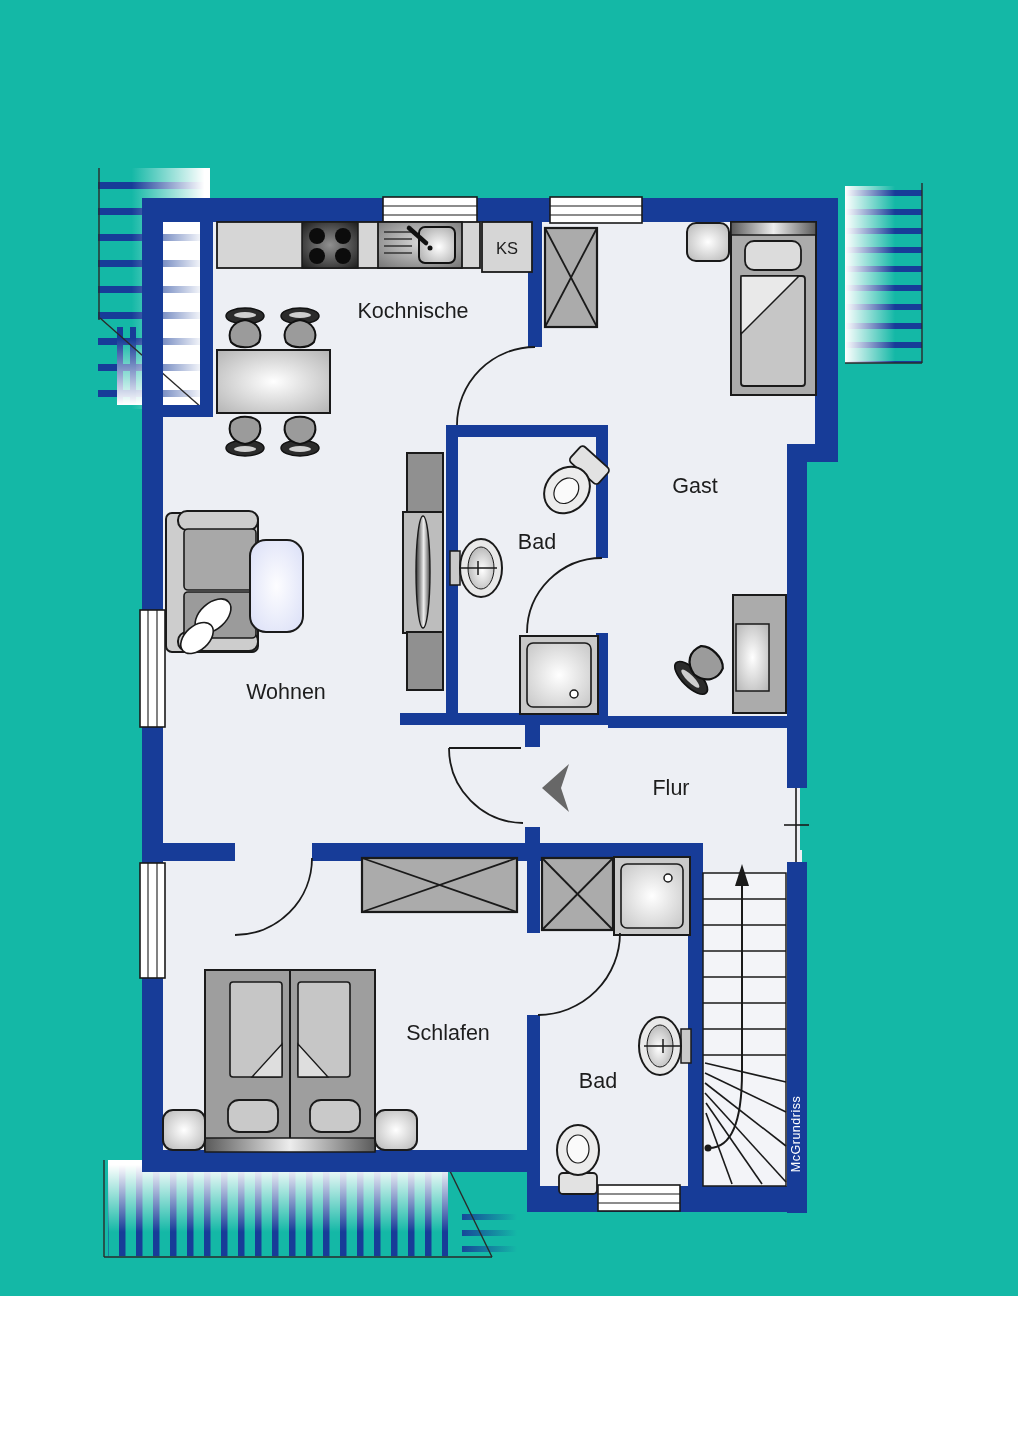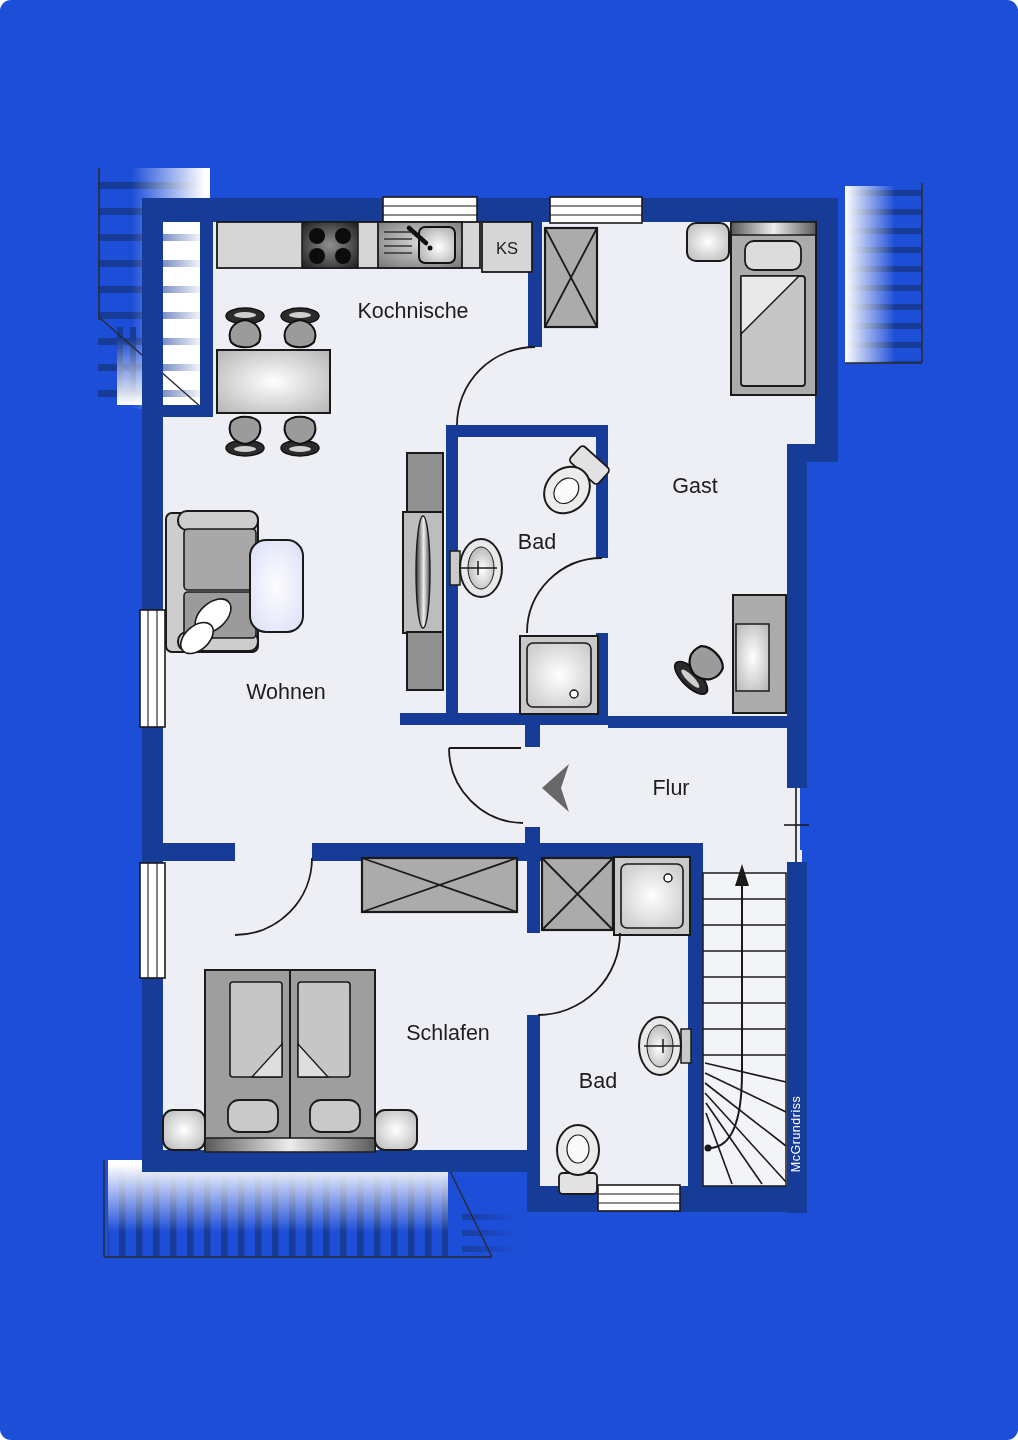--- a/index.html
+++ b/index.html
@@ -1,17 +1,17 @@
 <!DOCTYPE html>
 <html style="--wall: #173c98; --floor: #edeff4; --stair-floor: #f3f4f8; --outline: #1a1a1a; --text: #1d1d1d; --table-blue: #dce1f8; --arrow-gray: #676767; --watermark-color: #ffffff;"><head>
 <meta charset="utf-8">
 <style>
   html,body{margin:0;padding:0;background:#ffffff;}
-  .stage{position:relative;width:1018px;height:1440px;background:#1d4ed8;overflow:hidden;
-         font-family:"Liberation Sans",sans-serif;border-radius:11px;}
+  .stage{position:relative;width:1018px;height:1296px;background:#14b8a6;overflow:hidden;
+         font-family:"Liberation Sans",sans-serif;}
   .stage svg{position:absolute;left:0;top:0;}
   .wall{fill:var(--wall,#173c98);}
   .floor{fill:var(--floor,#edeff4);}
   .stairfloor{fill:var(--stair-floor,#f3f4f8);}
   .ln{stroke:var(--outline,#1a1a1a);}
   .winframe{fill:#ffffff;stroke:var(--outline,#1a1a1a);stroke-width:1.6;}
   .winbar{stroke:var(--outline,#1a1a1a);stroke-width:1.1;}
   .thin{stroke:#2a2a2a;stroke-width:1.4;fill:none;}
   .arc{stroke:var(--outline,#1a1a1a);stroke-width:1.8;fill:none;}
   .furn-mid{fill:#ababab;}

